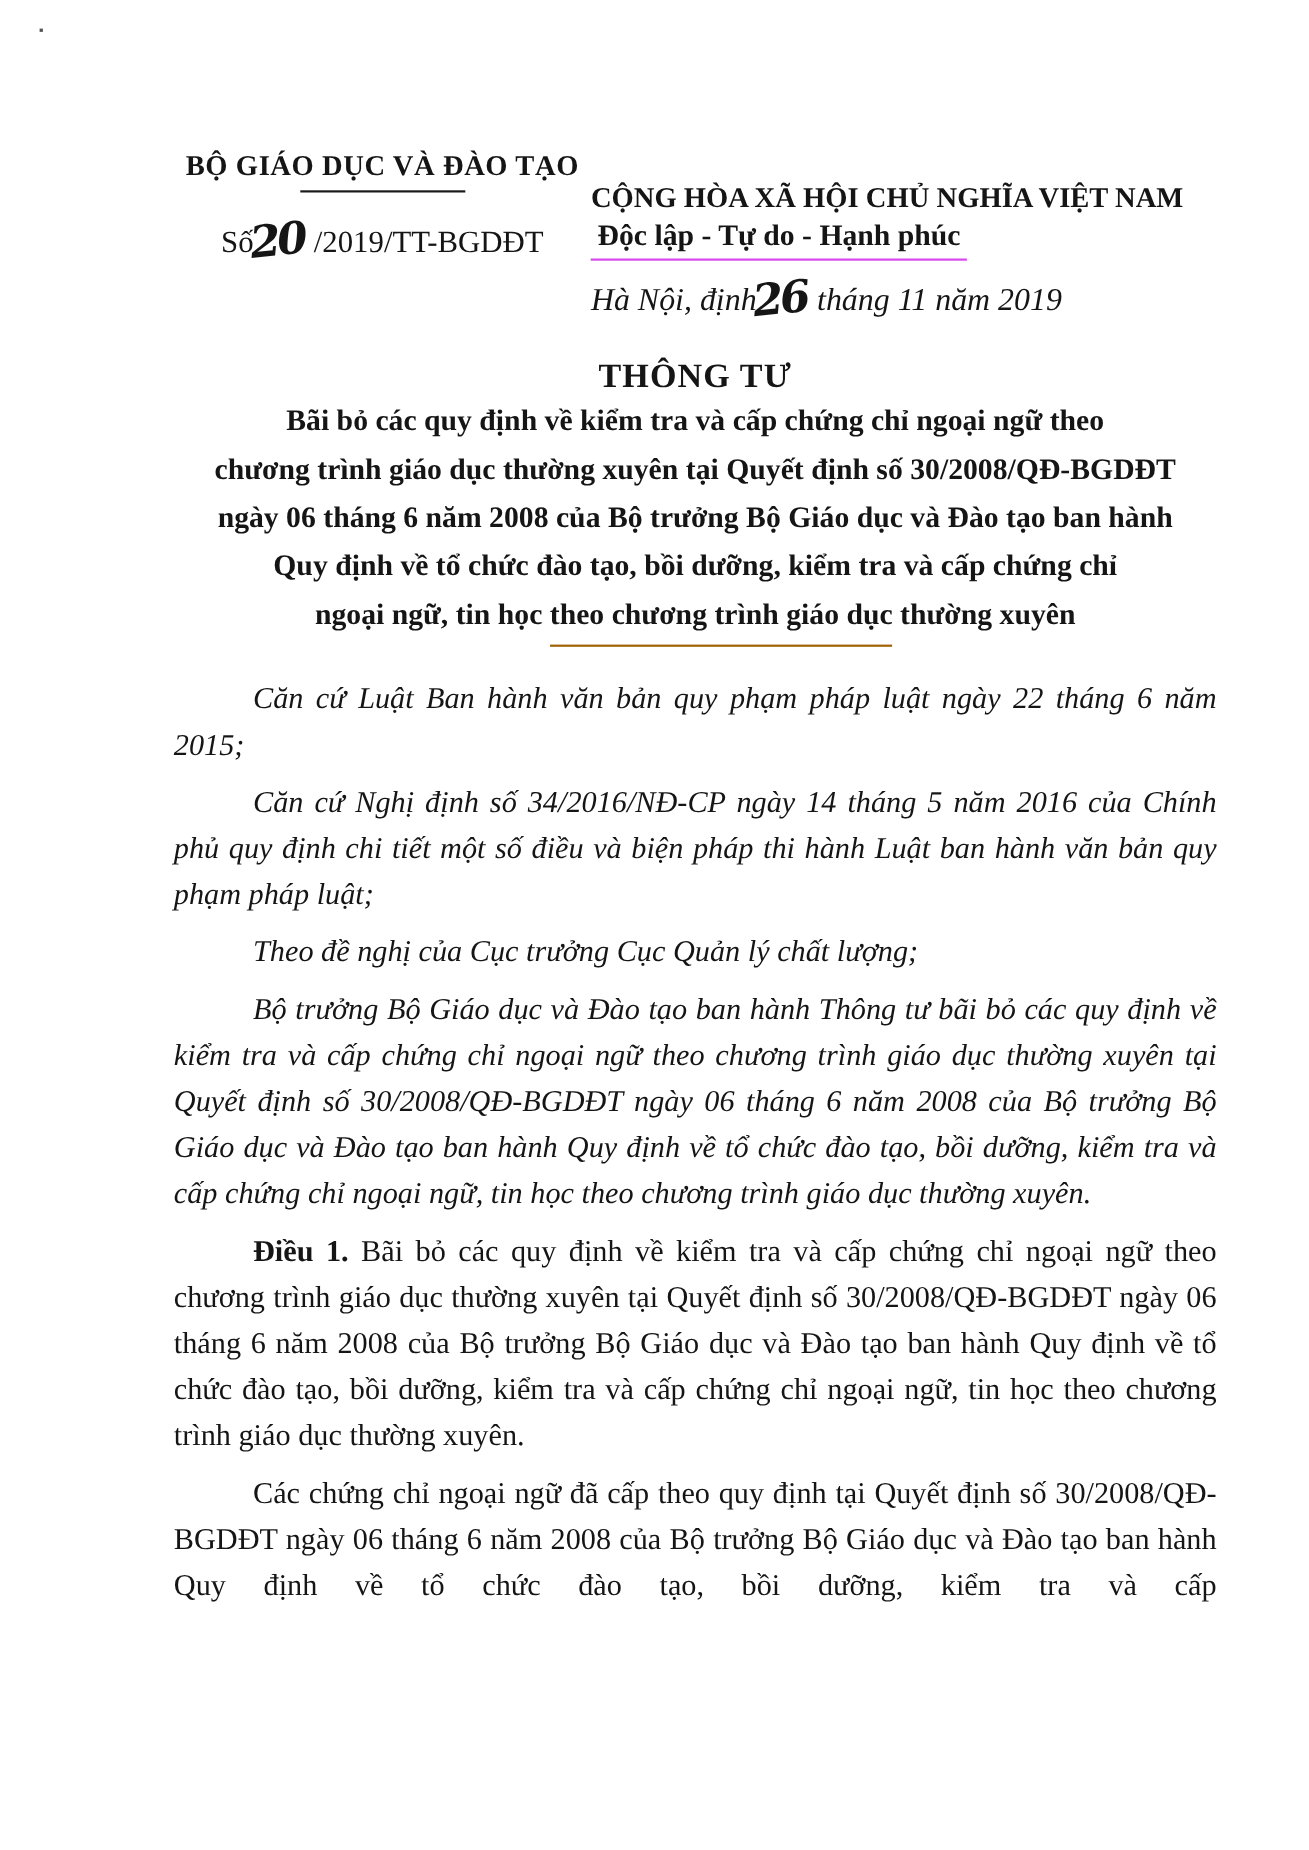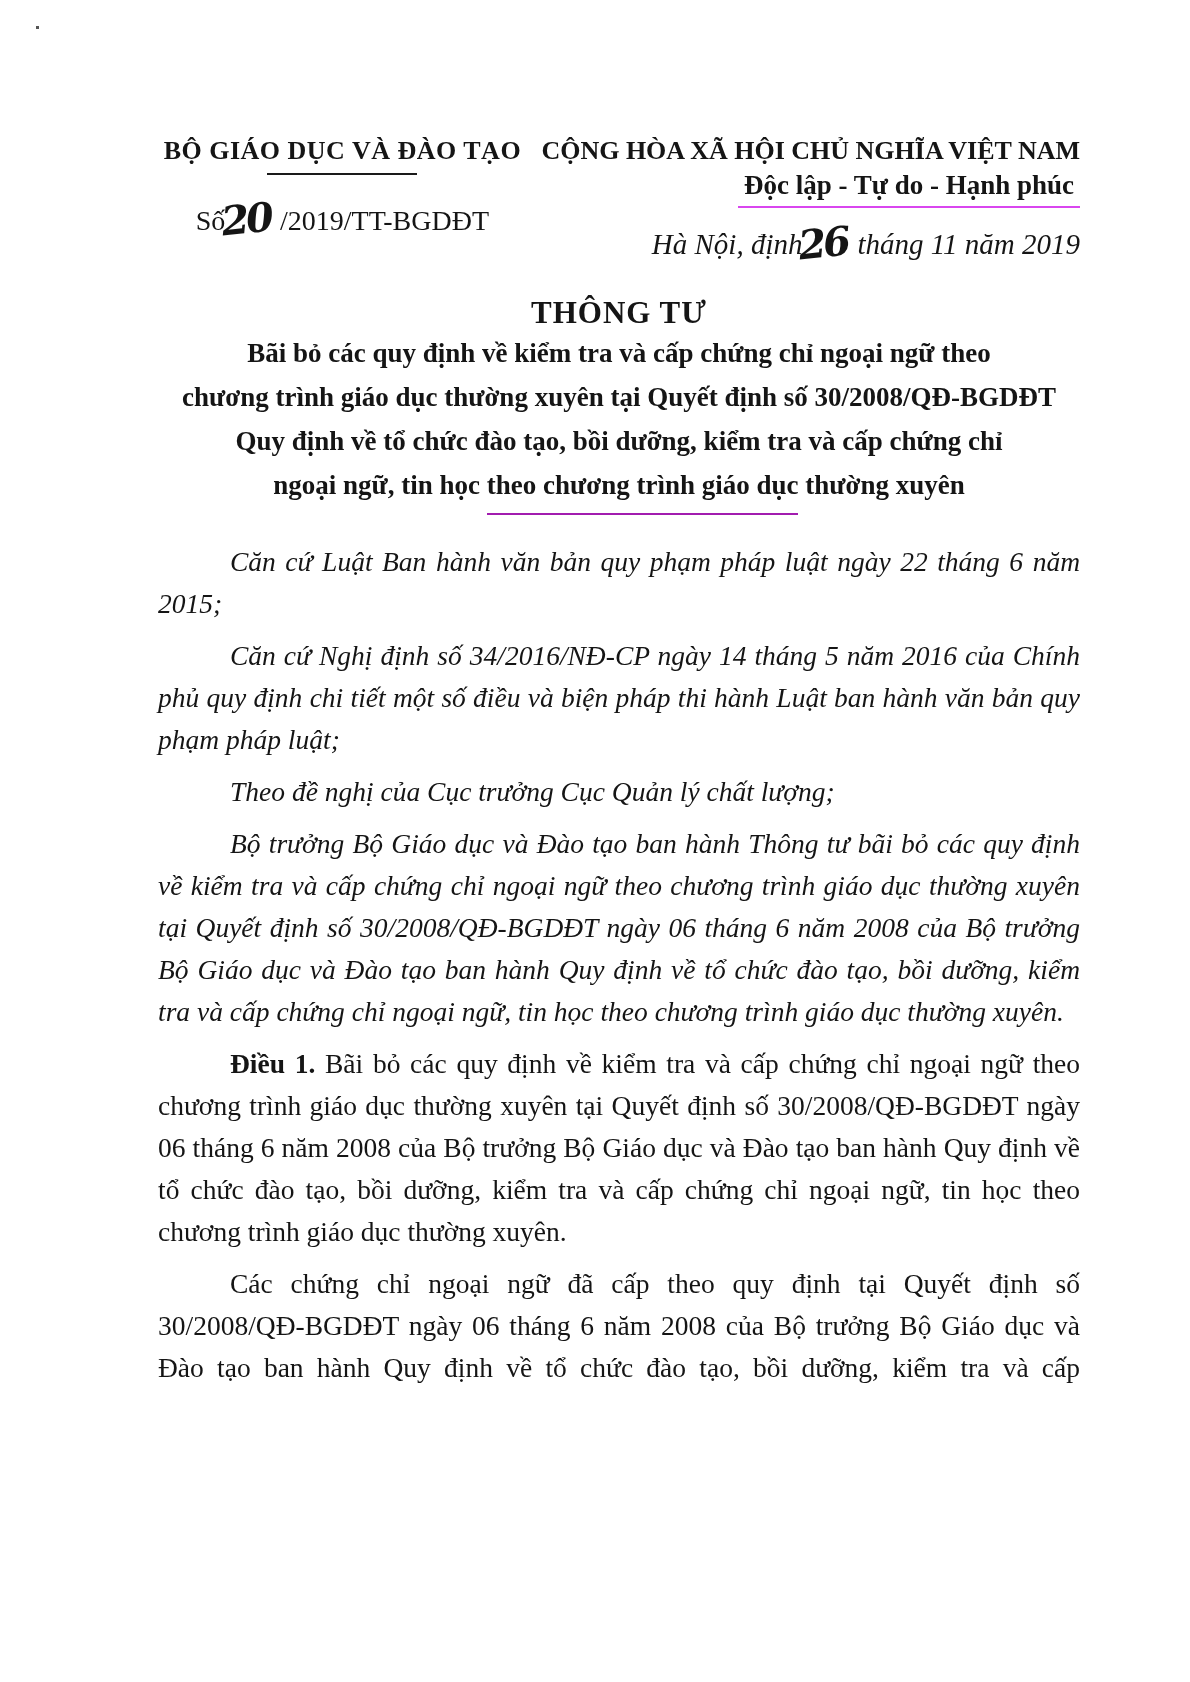--- a/index.html
+++ b/index.html
@@ -5,27 +5,27 @@
   html,body{margin:0;padding:0;background:#e8e8e8;}
   .page{
     position:relative;
     width:1190px;height:1682px;
     margin:0 auto;
     background:#ffffff;
     color:#151515;
     font-family:"Liberation Serif", serif;
     overflow:hidden;
     box-sizing:border-box;
-    padding:136px 110px 0 158px;
+    padding:136px 84px 0 158px;
   }
   .speck{position:absolute;left:36px;top:26px;width:3px;height:3px;background:#555;}
   
   .header{display:flex;width:100%;}
   .header-left{width:40%;text-align:center;}
-  .header-right{width:60%;text-align:right;}
+  .header-right{width:60%;text-align:left;margin-top:29px;}
   .org{
     font-weight:bold;font-size:26px;letter-spacing:0.5px;white-space:nowrap;
   }
   .org-underline{width:150px;border-bottom:2px solid #1a1a1a;margin:7px auto 0 auto;}
   .doc-number{
     margin-top:30px;font-size:28px;white-space:nowrap;
   }
   .republic1{font-weight:bold;font-size:26px;white-space:nowrap;}
   .republic2{margin-top:4px;font-size:27px;font-weight:bold;}
   .republic2 .u{display:inline-block;border-bottom:2px solid #d946ef;padding:0 6px 5px 6px;}
@@ -41,21 +41,21 @@
   }
   
   .doc-title{text-align:center;margin-top:34px;}
   .doc-type{font-weight:bold;font-size:31px;letter-spacing:1px;}
   .t-line{
     font-weight:bold;font-size:27px;line-height:44px;
     margin:0 -14px; 
     white-space:nowrap;
   }
   .t-line:first-of-type{margin-top:8px;}
-  .t-underline{display:inline-block;border-bottom:2px solid #a21caf;padding-bottom:6px;}
+  .t-underline{display:inline-block;border-bottom:2px solid #a16207;padding-bottom:6px;}
   
   .body{margin-top:26px;font-size:27.5px;line-height:42px;text-align:justify;}
   .body p{margin:0 0 10px 0;text-indent:72px;}
   .body p.it{font-style:italic;}
   .body b{font-weight:bold;}
   .body p.last{text-align-last:justify;}
 </style>
 </head>
 <body>
 
@@ -72,20 +72,21 @@
       <div class="republic1">CỘNG HÒA XÃ HỘI CHỦ NGHĨA VIỆT NAM</div>
       <div class="republic2"><span class="u">Độc lập - Tự do - Hạnh phúc</span></div>
       <div class="place-date"><span>Hà Nội, định</span><span class="handwritten">26</span> <span>tháng 11 năm 2019</span></div>
     </div>
   </div>
 
   <div class="doc-title">
     <div class="doc-type">THÔNG TƯ</div>
     <div class="t-line">Bãi bỏ các quy định về kiểm tra và cấp chứng chỉ ngoại ngữ theo</div>
     <div class="t-line">chương trình giáo dục thường xuyên tại Quyết định số 30/2008/QĐ-BGDĐT</div>
+    <div class="t-line">ngày 06 tháng 6 năm 2008 của Bộ trưởng Bộ Giáo dục và Đào tạo ban hành</div>
     <div class="t-line">Quy định về tổ chức đào tạo, bồi dưỡng, kiểm tra và cấp chứng chỉ</div>
     <div class="t-line"><span>ngoại ngữ, tin học </span><span class="t-underline">theo chương trình giáo dục</span><span> thường xuyên</span></div>
   </div>
 
   <div class="body">
     <p class="it">Căn cứ Luật Ban hành văn bản quy phạm pháp luật ngày 22 tháng 6 năm 2015;</p>
     <p class="it">Căn cứ Nghị định số 34/2016/NĐ-CP ngày 14 tháng 5 năm 2016 của Chính phủ quy định chi tiết một số điều và biện pháp thi hành Luật ban hành văn bản quy phạm pháp luật;</p>
     <p class="it">Theo đề nghị của Cục trưởng Cục Quản lý chất lượng;</p>
     <p class="it">Bộ trưởng Bộ Giáo dục và Đào tạo ban hành Thông tư bãi bỏ các quy định về kiểm tra và cấp chứng chỉ ngoại ngữ theo chương trình giáo dục thường xuyên tại Quyết định số 30/2008/QĐ-BGDĐT ngày 06 tháng 6 năm 2008 của Bộ trưởng Bộ Giáo dục và Đào tạo ban hành Quy định về tổ chức đào tạo, bồi dưỡng, kiểm tra và cấp chứng chỉ ngoại ngữ, tin học theo chương trình giáo dục thường xuyên.</p>
     <p><b>Điều 1.</b> <span>Bãi bỏ các quy định về kiểm tra và cấp chứng chỉ ngoại ngữ theo chương trình giáo dục thường xuyên tại Quyết định số 30/2008/QĐ-BGDĐT ngày 06 tháng 6 năm 2008 của Bộ trưởng Bộ Giáo dục và Đào tạo ban hành Quy định về tổ chức đào tạo, bồi dưỡng, kiểm tra và cấp chứng chỉ ngoại ngữ, tin học theo chương trình giáo dục thường xuyên.</span></p>

